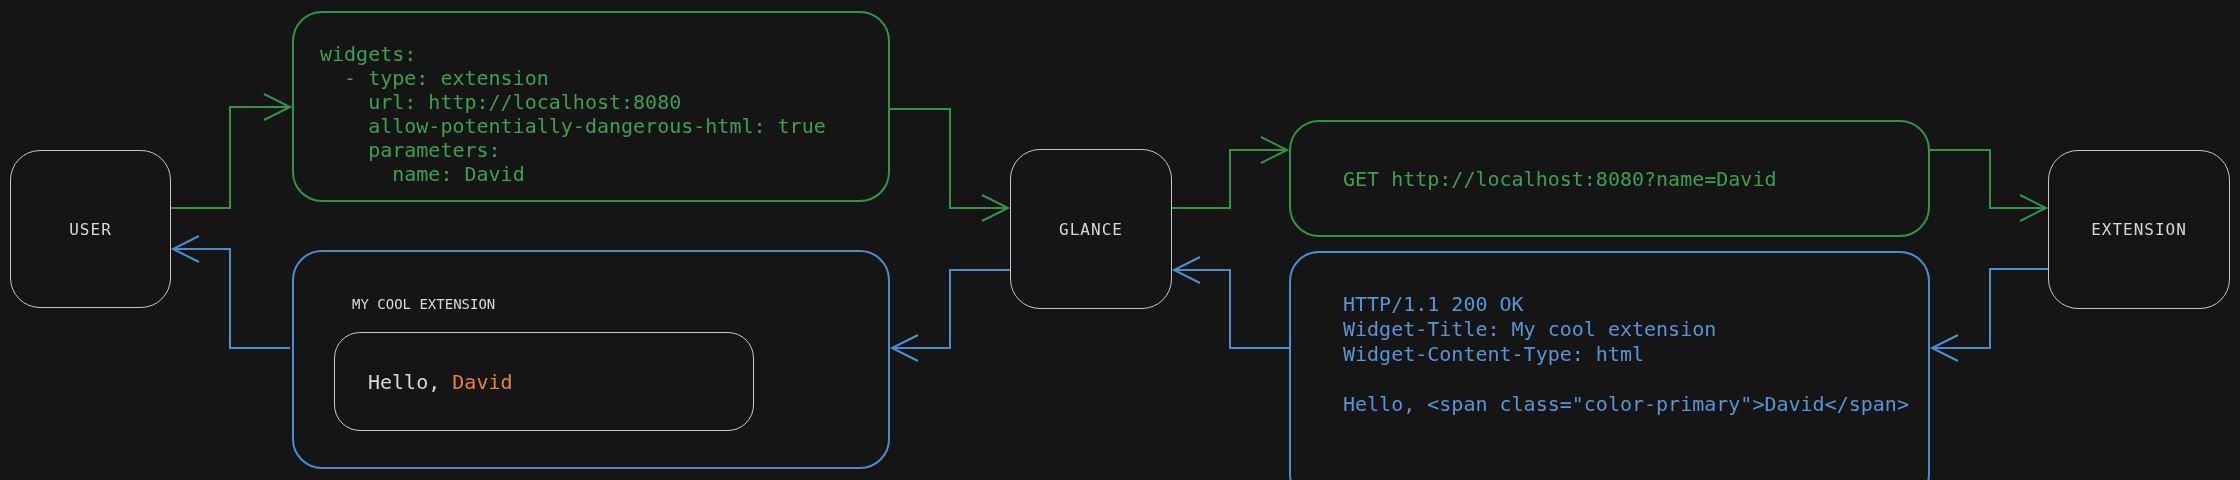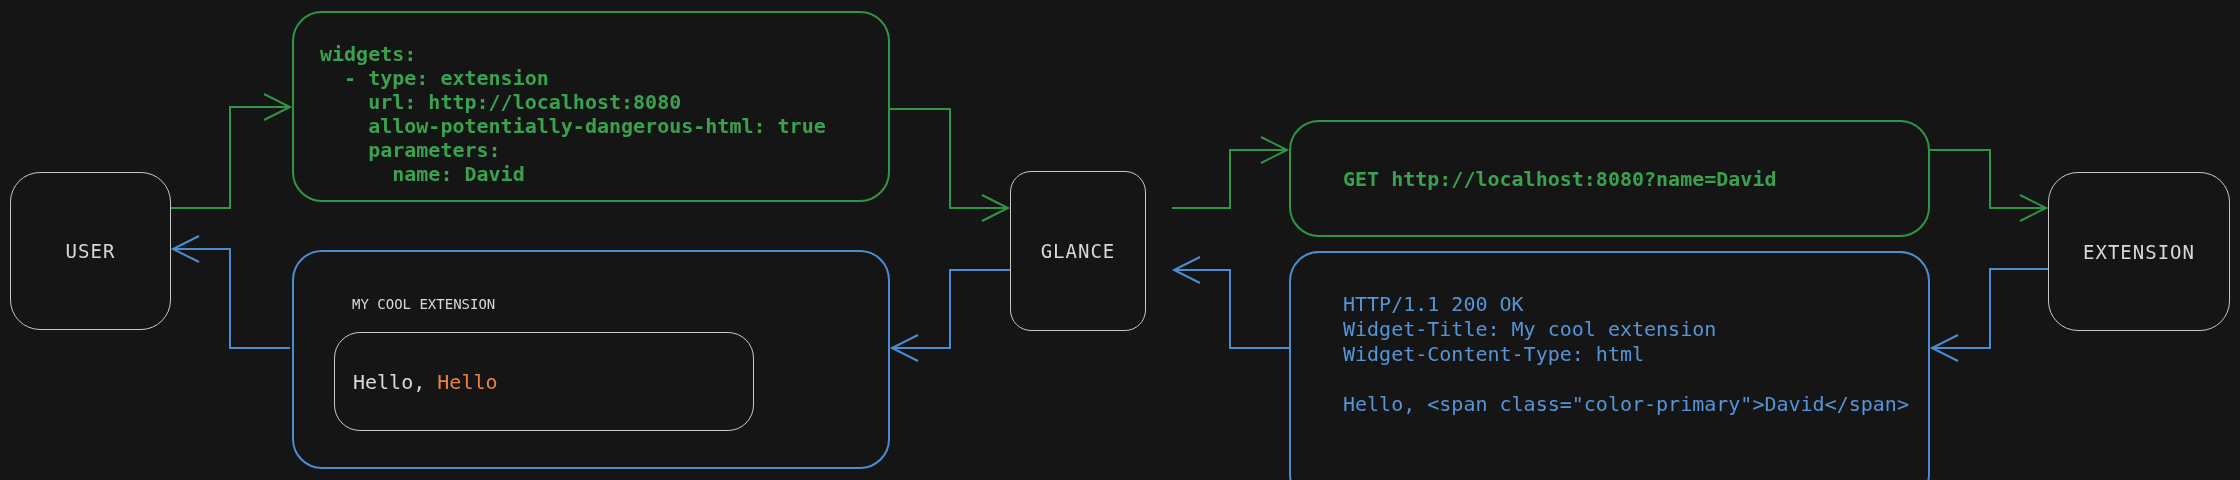--- a/index.html
+++ b/index.html
@@ -25,27 +25,26 @@
   .wire.blue  { stroke: #4a8ed1; }
 
   .node {
     position: absolute;
     border: 1.5px solid #c7c7c7;
     border-radius: 30px;
     display: flex;
     align-items: center;
     justify-content: center;
     color: #d8d8d8;
-    font-size: 19px;
+    font-size: 16px;
     letter-spacing: 1px;
     box-sizing: border-box;
-    margin-top: 22px;
   }
   #node-user      { left: 10px;   top: 150px; width: 161px; height: 158px; }
-  #node-glance    { left: 1010px; top: 149px; width: 136px; height: 160px; border-radius: 21px; }
+  #node-glance    { left: 1010px; top: 149px; width: 162px; height: 160px; }
   #node-extension { left: 2048px; top: 150px; width: 182px; height: 159px; }
 
   .msgbox {
     position: absolute;
     border-radius: 30px;
     box-sizing: border-box;
     background: transparent;
   }
   .msgbox.green { border: 2px solid #2f9646; }
   .msgbox.blue  { border: 2px solid #4a8ed1; }
@@ -55,21 +54,21 @@
                   display: flex; align-items: center; margin-top: 28px; }
   #response-box { left: 1289px; top: 251px; width: 641px; height: 253px; }
   #widget-box   { left: 292px;  top: 250px; width: 598px; height: 219px; }
 
   .code {
     white-space: pre;
     font-size: 20px;
     line-height: 24px;
     margin: 0;
   }
-  .code.green { color: #3aa14e; font-weight: bold; }
+  .code.green { color: #3aa14e; }
   .code.blue  { color: #5595d8; line-height: 25px; }
 
   #config-code   { position: absolute; left: 26px; top: 29px; }
   #request-code  { padding-left: 52px; }
   #response-code { position: absolute; left: 52px; top: 39px; }
 
   #widget-title {
     position: absolute;
     left: 58px; top: 40px;
     color: #d8d8d8;
@@ -78,21 +77,21 @@
   }
   #widget-inner {
     position: absolute;
     left: 40px; top: 80px;
     width: 420px; height: 99px;
     border: 1.5px solid #c9c9c9;
     border-radius: 26px;
     box-sizing: border-box;
     display: flex;
     align-items: center;
-    padding-left: 18px;
+    padding-left: 33px;
     font-size: 20px;
   }
   #greeting-prefix { color: #d8d8d8; white-space: pre; }
   #greeting-name   { color: #e8823c; }
 </style>
 </head>
 <body>
 
 <div id="canvas">
 
@@ -147,17 +146,17 @@
 Widget-Title: My cool extension
 Widget-Content-Type: html
 
 Hello, &lt;span class="color-primary"&gt;David&lt;/span&gt;</pre>
   </div>
 
   <div class="msgbox blue" id="widget-box">
     <div id="widget-title">MY COOL EXTENSION</div>
     <div id="widget-inner">
       <span id="greeting-prefix">Hello, </span>
-      <span id="greeting-name">Hello</span>
+      <span id="greeting-name">David</span>
     </div>
   </div>
 
 </div>
 
 </body></html>

